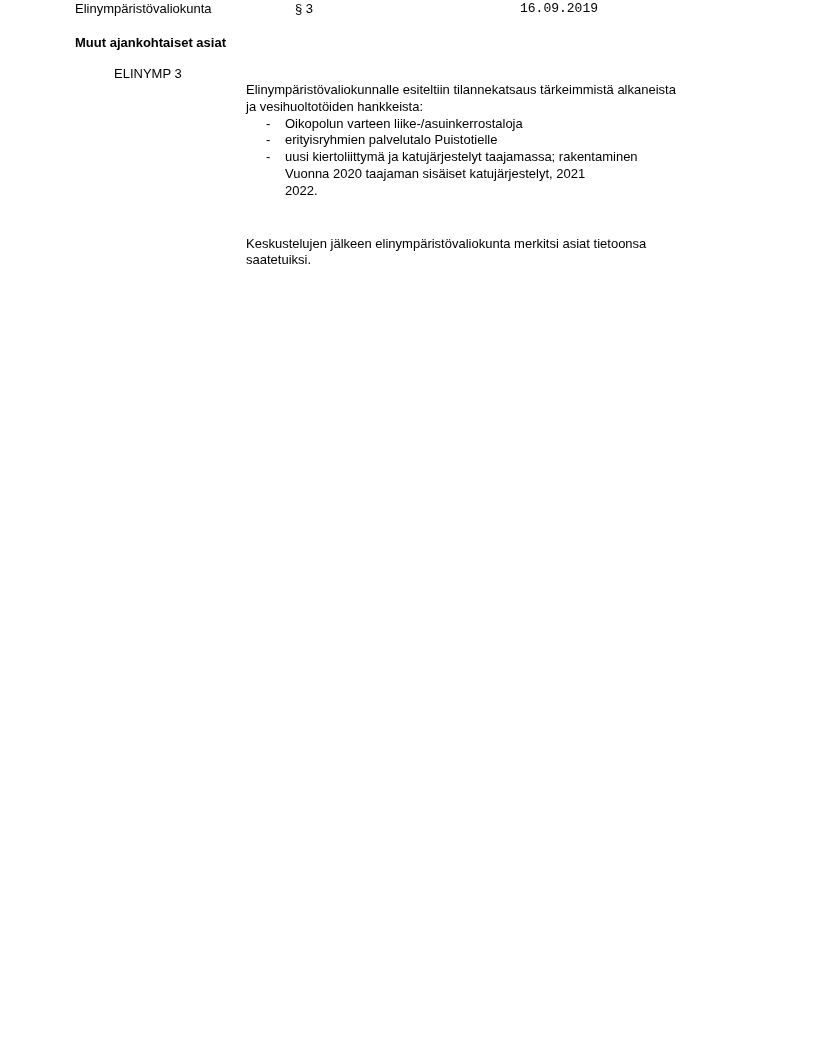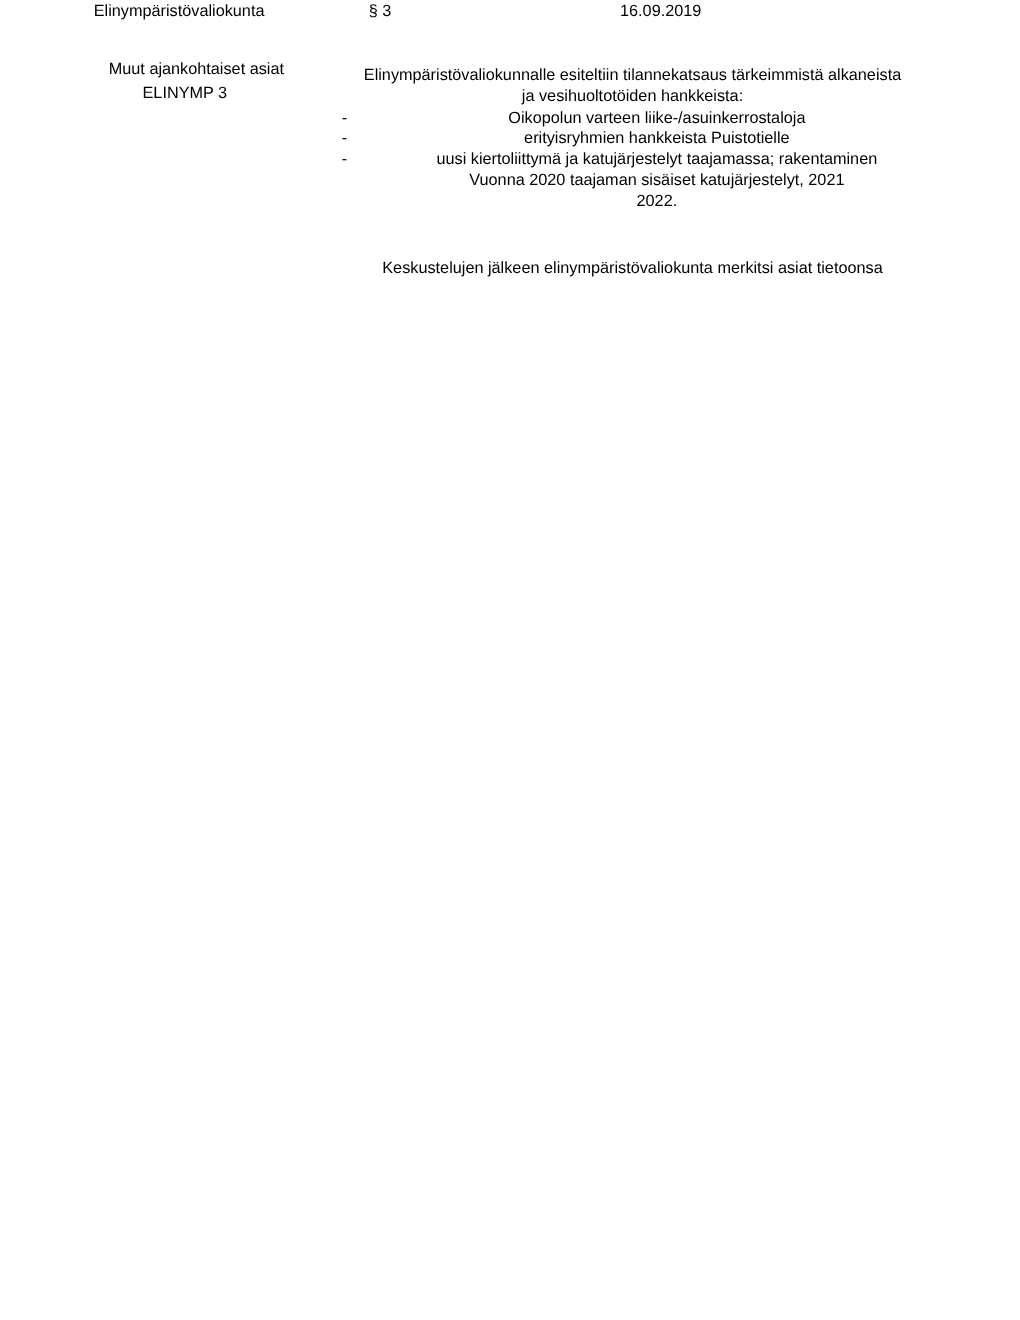--- a/index.html
+++ b/index.html
@@ -25,47 +25,47 @@
     white-space: nowrap;
   }
   .doc-header-section {
     position: absolute;
     left: 295px;
     top: 1px;
     white-space: nowrap;
   }
   .doc-header-date {
     position: absolute;
-    left: 496px;
+    left: 520px;
     top: 1px;
     white-space: nowrap;
+    font-family: Liberation Mono, monospace;
   }
   .doc-title {
     position: absolute;
     left: 75px;
     top: 35px;
-    margin: 12px;
+    margin: 0;
     font-size: 13px;
-    font-weight: normal;
+    font-weight: bold;
     line-height: 16.8px;
     white-space: nowrap;
   }
   .item-code {
     position: absolute;
     left: 75px;
     top: 66px;
     white-space: nowrap;
     margin-left: 39px;
   }
   .item-body {
     position: absolute;
     left: 246px;
-    top: 52px;
+    top: 82px;
     width: 520px;
-    text-align: center;
   }
   .line {
     white-space: nowrap;
   }
   .bullet-row {
     display: flex;
     align-items: flex-start;
   }
   .bullet-marker {
     margin-left: 20px;
@@ -102,32 +102,33 @@
     <div class="bullet-row">
       <span class="bullet-marker">-</span>
       <div class="bullet-lines">
         <div class="line">Oikopolun varteen liike-/asuinkerrostaloja</div>
       </div>
     </div>
 
     <div class="bullet-row">
       <span class="bullet-marker">-</span>
       <div class="bullet-lines">
-        <div class="line">erityisryhmien hankkeista Puistotielle</div>
+        <div class="line">erityisryhmien palvelutalo Puistotielle</div>
       </div>
     </div>
 
     <div class="bullet-row">
       <span class="bullet-marker">-</span>
       <div class="bullet-lines">
         <div class="line">uusi kiertoliittymä ja katujärjestelyt taajamassa; rakentaminen</div>
         <div class="line">Vuonna 2020 taajaman sisäiset katujärjestelyt, 2021</div>
         <div class="line">2022.</div>
       </div>
     </div>
 
     <div class="closing-spacer"></div>
 
     <div class="line">Keskustelujen jälkeen elinympäristövaliokunta merkitsi asiat tietoonsa</div>
+    <div class="line">saatetuiksi.</div>
 
   </div>
 
 </div>
 
 </body></html>

